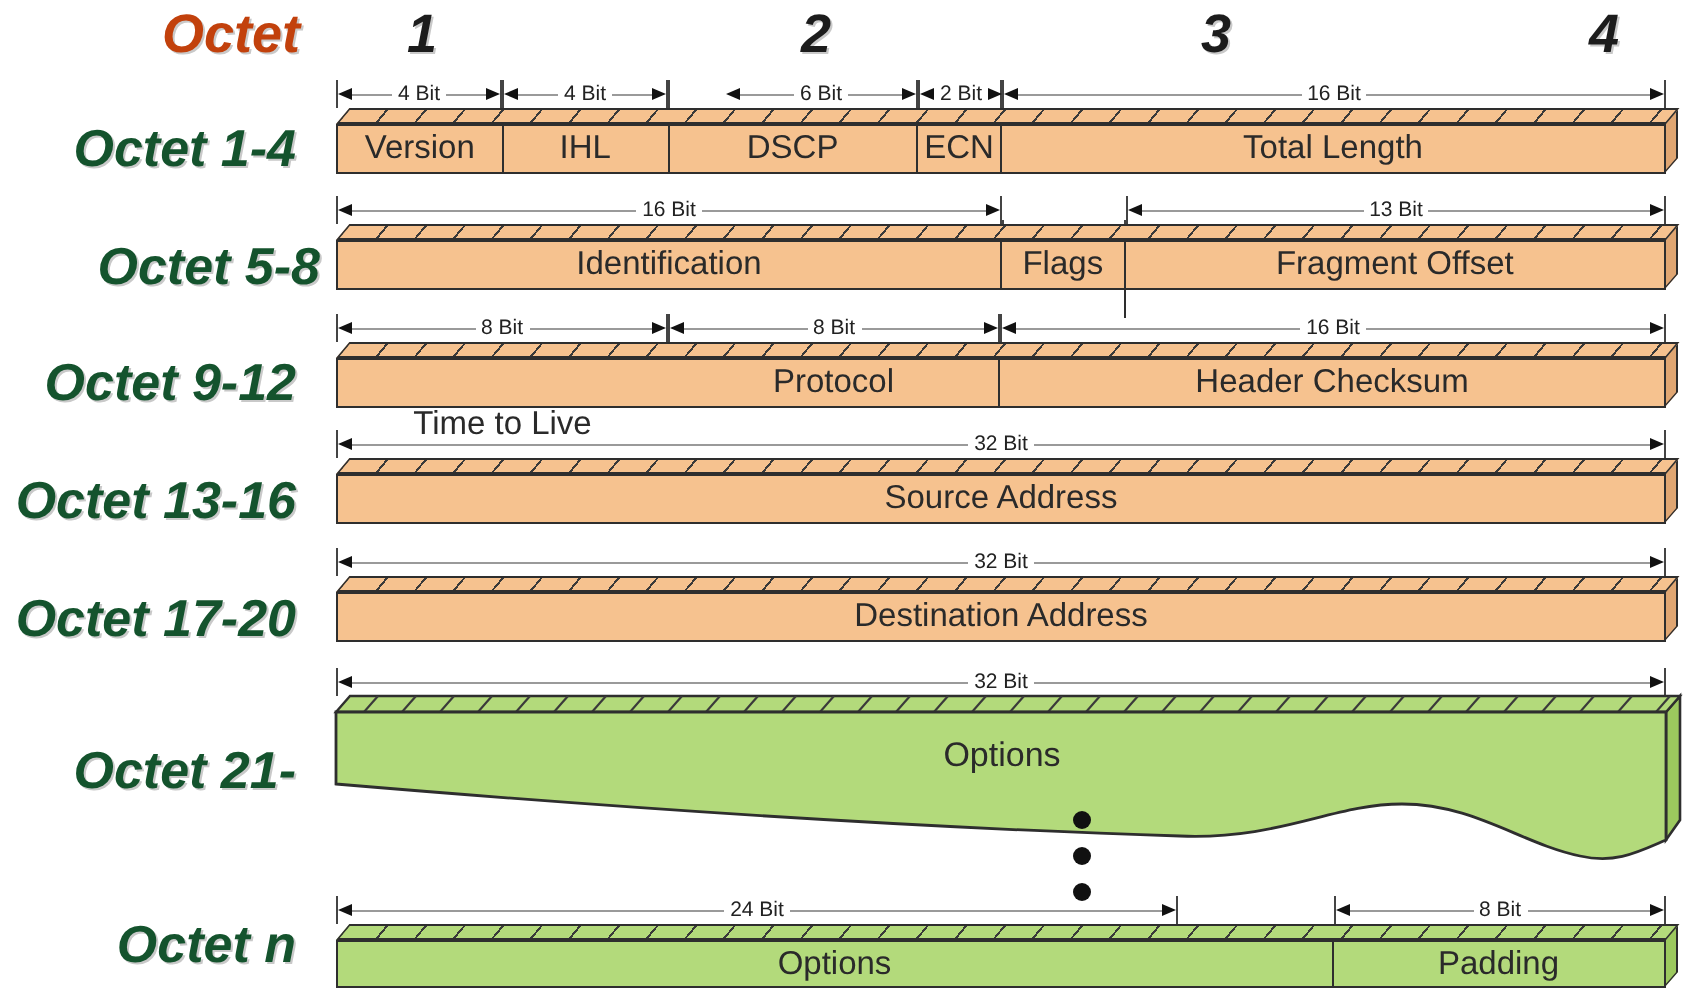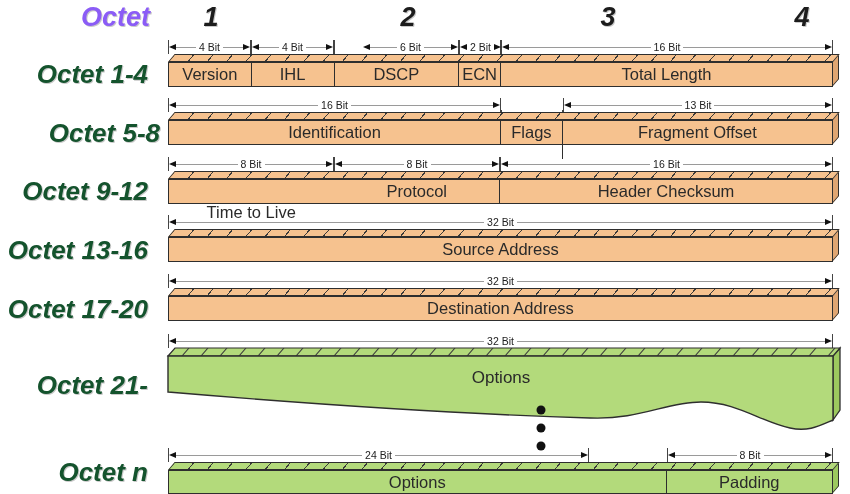--- a/index.html
+++ b/index.html
@@ -2,21 +2,21 @@
 <html><head>
 <meta charset="utf-8">
 <style>
   html,body{margin:0;padding:0;}
   body{width:850px;height:494px;background:#ffffff;overflow:hidden;
        font-family:"Liberation Sans", sans-serif;}
   #stage{position:relative;width:850px;height:494px;}
 
   
   .hdr{position:absolute;top:2px;font:bold italic 27px "Liberation Sans",sans-serif;
-       color:#8b5cf6;text-shadow:1px 1px 0 #c9c9c9;}
+       color:#c2410c;text-shadow:1px 1px 0 #c9c9c9;}
   .hdr-octet{left:0;width:150px;text-align:right;}
   .colnum{position:absolute;top:2px;width:40px;text-align:center;
           font:bold italic 27px "Liberation Sans",sans-serif;color:#1c1c1c;
           text-shadow:1px 1px 0 #c9c9c9;}
 
   
   .rowlab{position:absolute;left:0;width:148px;text-align:right;
           font:bold italic 26px "Liberation Sans",sans-serif;color:#14532d;
           text-shadow:1px 1px 0 #c9c9c9;line-height:32px;}
 

